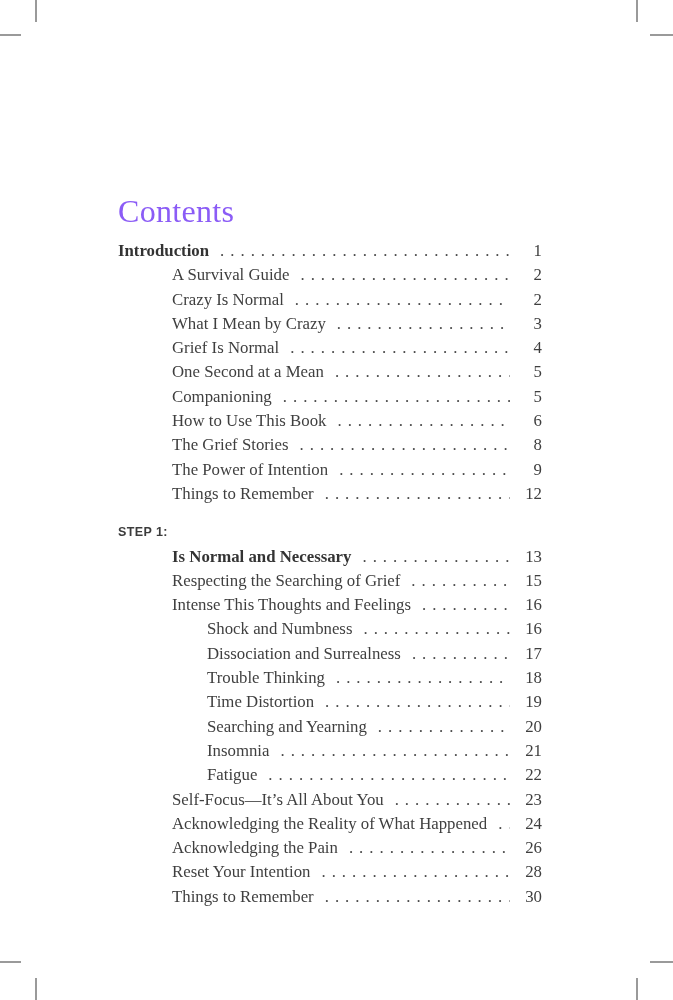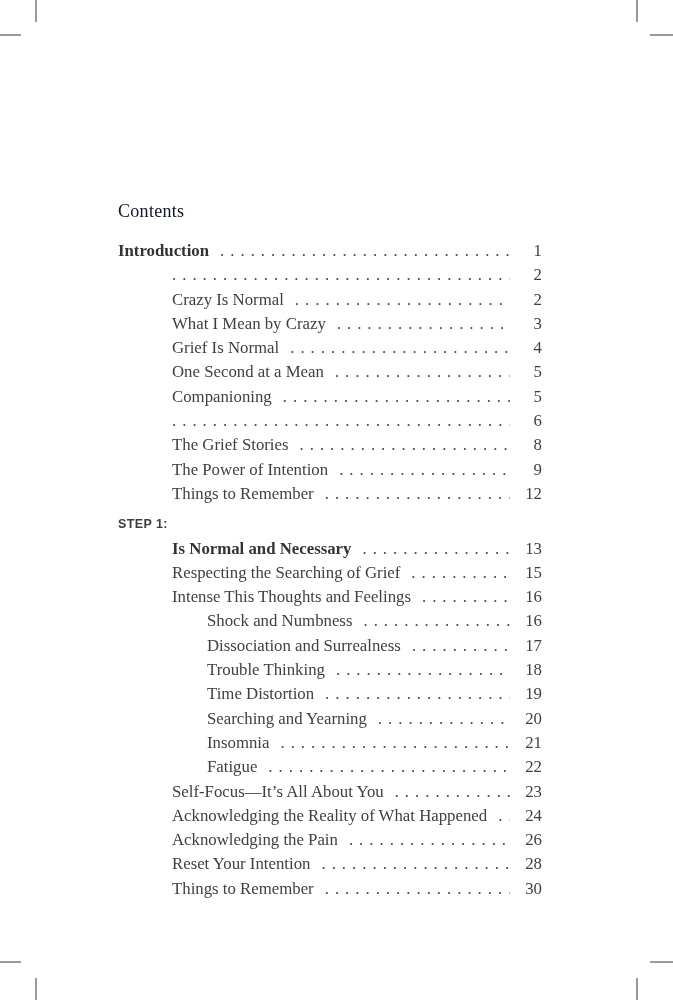--- a/index.html
+++ b/index.html
@@ -26,23 +26,23 @@
   #cm-br-h { right: 0; top: 961px; width: 23px; }
   #cm-br-v { left: 636px; top: 978px; }
 
   .toc {
     position: absolute;
     left: 118px; top: 196px;
     width: 424px;
     color: var(--text);
   }
   h1.title {
-    font-size: 18px;
+    font-size: 32px;
     font-weight: normal;
-    color: #0f172a;
+    color: #8b5cf6;
     margin: 0 0 13px 0;
     line-height: 30px;
     letter-spacing: 0.3px;
   }
   #toc-list { font-size: 16.8px; }
 
   .row {
     display: flex;
     align-items: baseline;
     line-height: 24.3px;
@@ -63,21 +63,21 @@
     letter-spacing: 6px;
     color: #4a4a4a;
     min-width: 8px;
   }
   .pagenum {
     flex: 0 0 auto;
     min-width: 22px;
     text-align: right;
   }
 
-  .step { margin-top: 6px; }
+  .step { margin-top: 14px; }
   .step .line1 {
     display: flex;
     align-items: baseline;
     line-height: 24.3px;
     white-space: nowrap;
   }
   .step-prefix {
     flex: 0 0 54px;
     font-family: "Liberation Sans", sans-serif;
     font-size: 12.5px;
@@ -101,20 +101,21 @@
 <main class="toc">
   <h1 class="title">Contents</h1>
   <div id="toc-list">
   <div class="row lvl0 bold">
     <span class="label">Introduction</span>
     <span class="dots">........................................................................................................................</span>
     <span class="pagenum">1</span>
   </div>
 
   <div class="row lvl1">
+    <span class="label">A Survival Guide</span>
     <span class="dots">........................................................................................................................</span>
     <span class="pagenum">2</span>
   </div>
 
   <div class="row lvl1">
     <span class="label">Crazy Is Normal</span>
     <span class="dots">........................................................................................................................</span>
     <span class="pagenum">2</span>
   </div>
 
@@ -136,20 +137,21 @@
     <span class="pagenum">5</span>
   </div>
 
   <div class="row lvl1">
     <span class="label">Companioning</span>
     <span class="dots">........................................................................................................................</span>
     <span class="pagenum">5</span>
   </div>
 
   <div class="row lvl1">
+    <span class="label">How to Use This Book</span>
     <span class="dots">........................................................................................................................</span>
     <span class="pagenum">6</span>
   </div>
 
   <div class="row lvl1">
     <span class="label">The Grief Stories</span>
     <span class="dots">........................................................................................................................</span>
     <span class="pagenum">8</span>
   </div>
 

